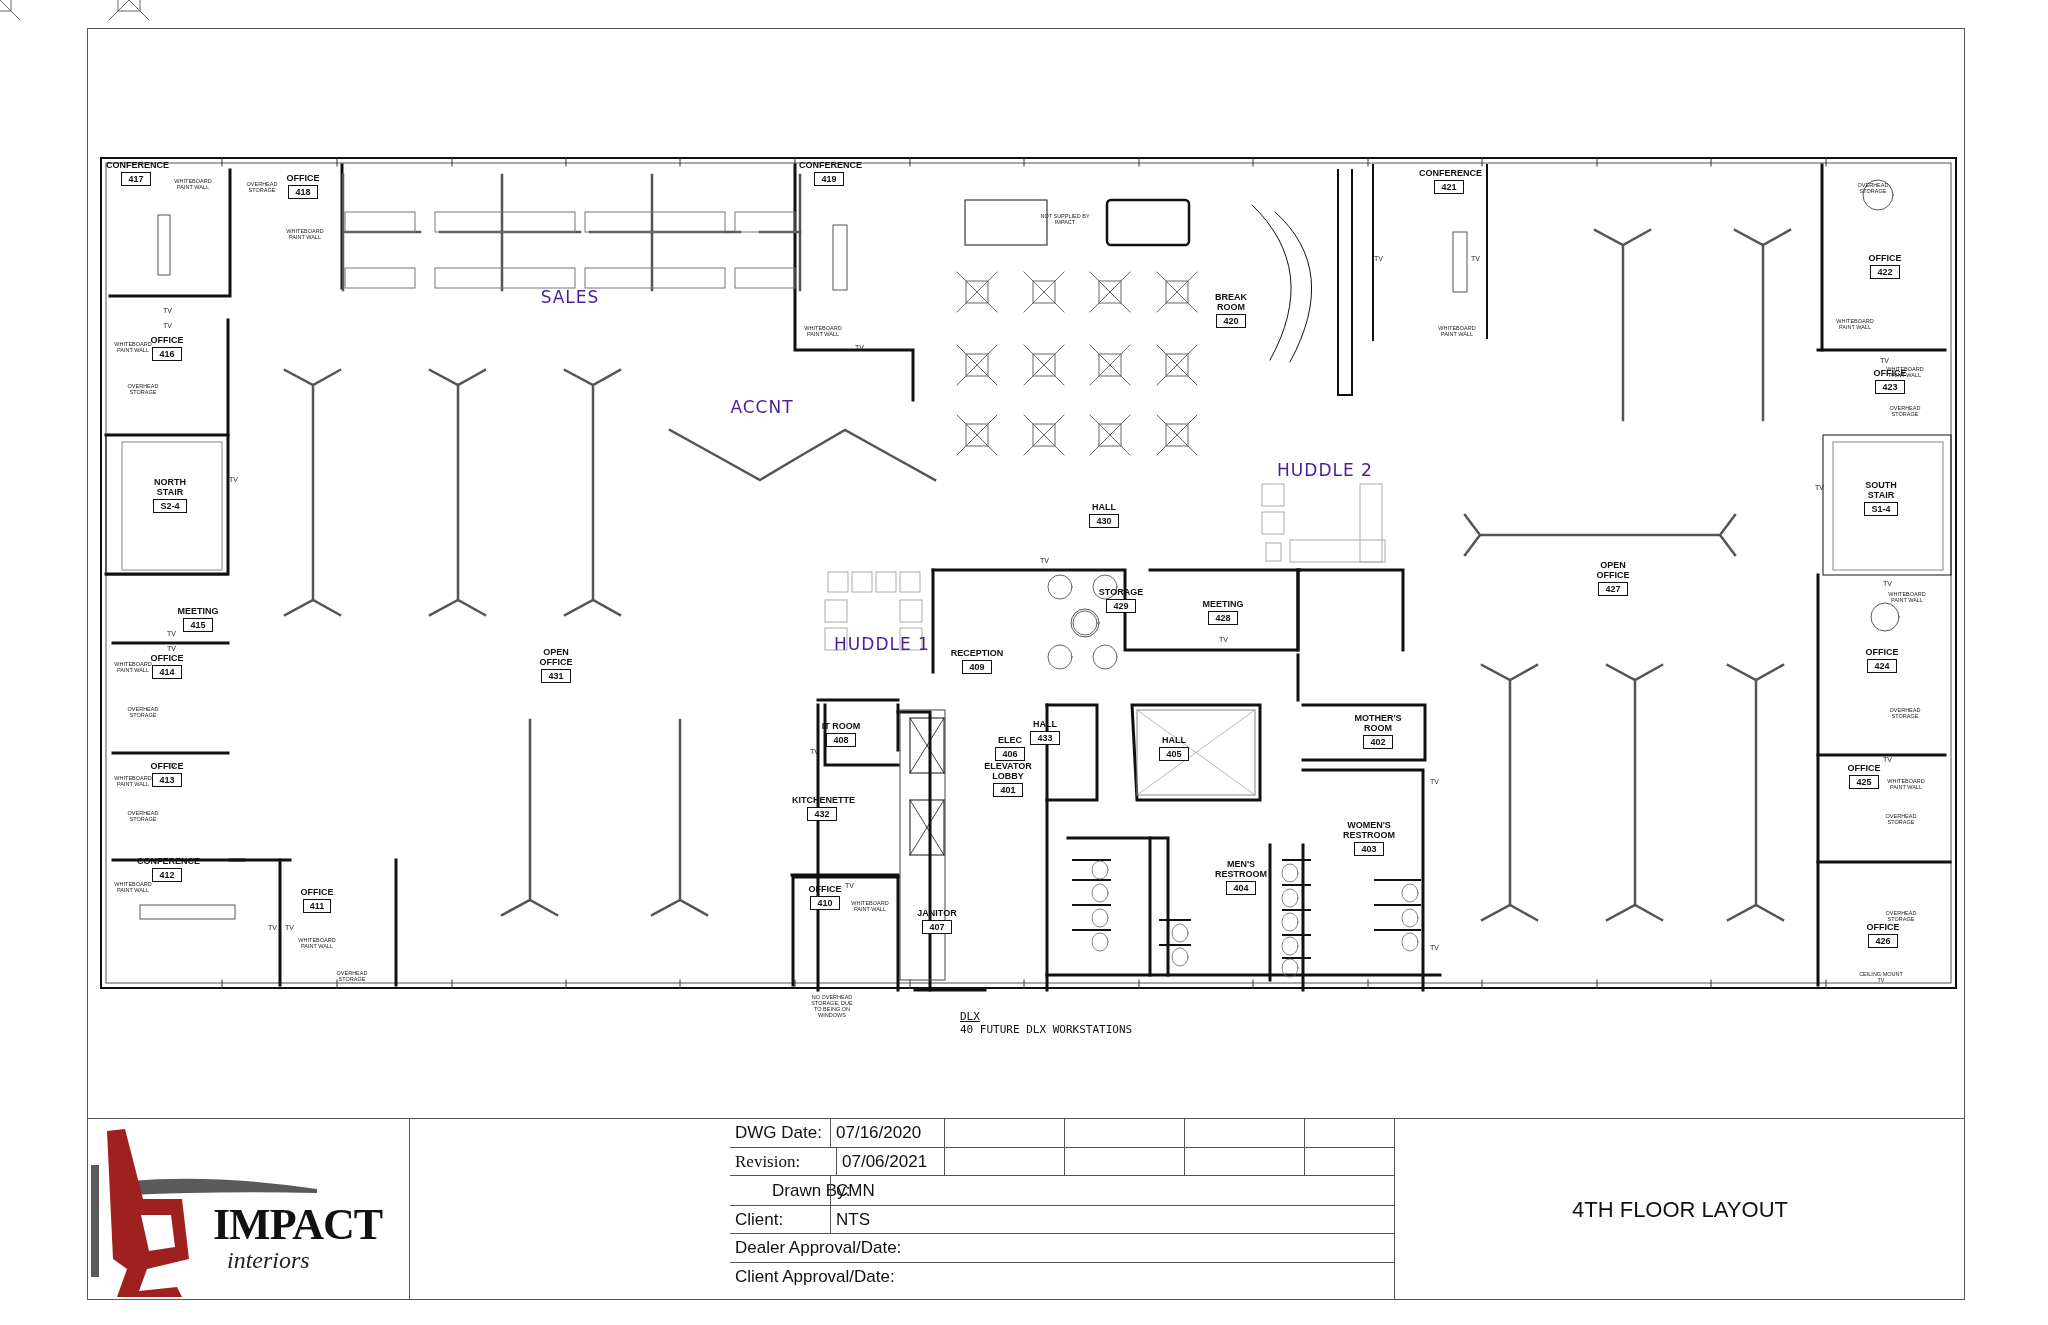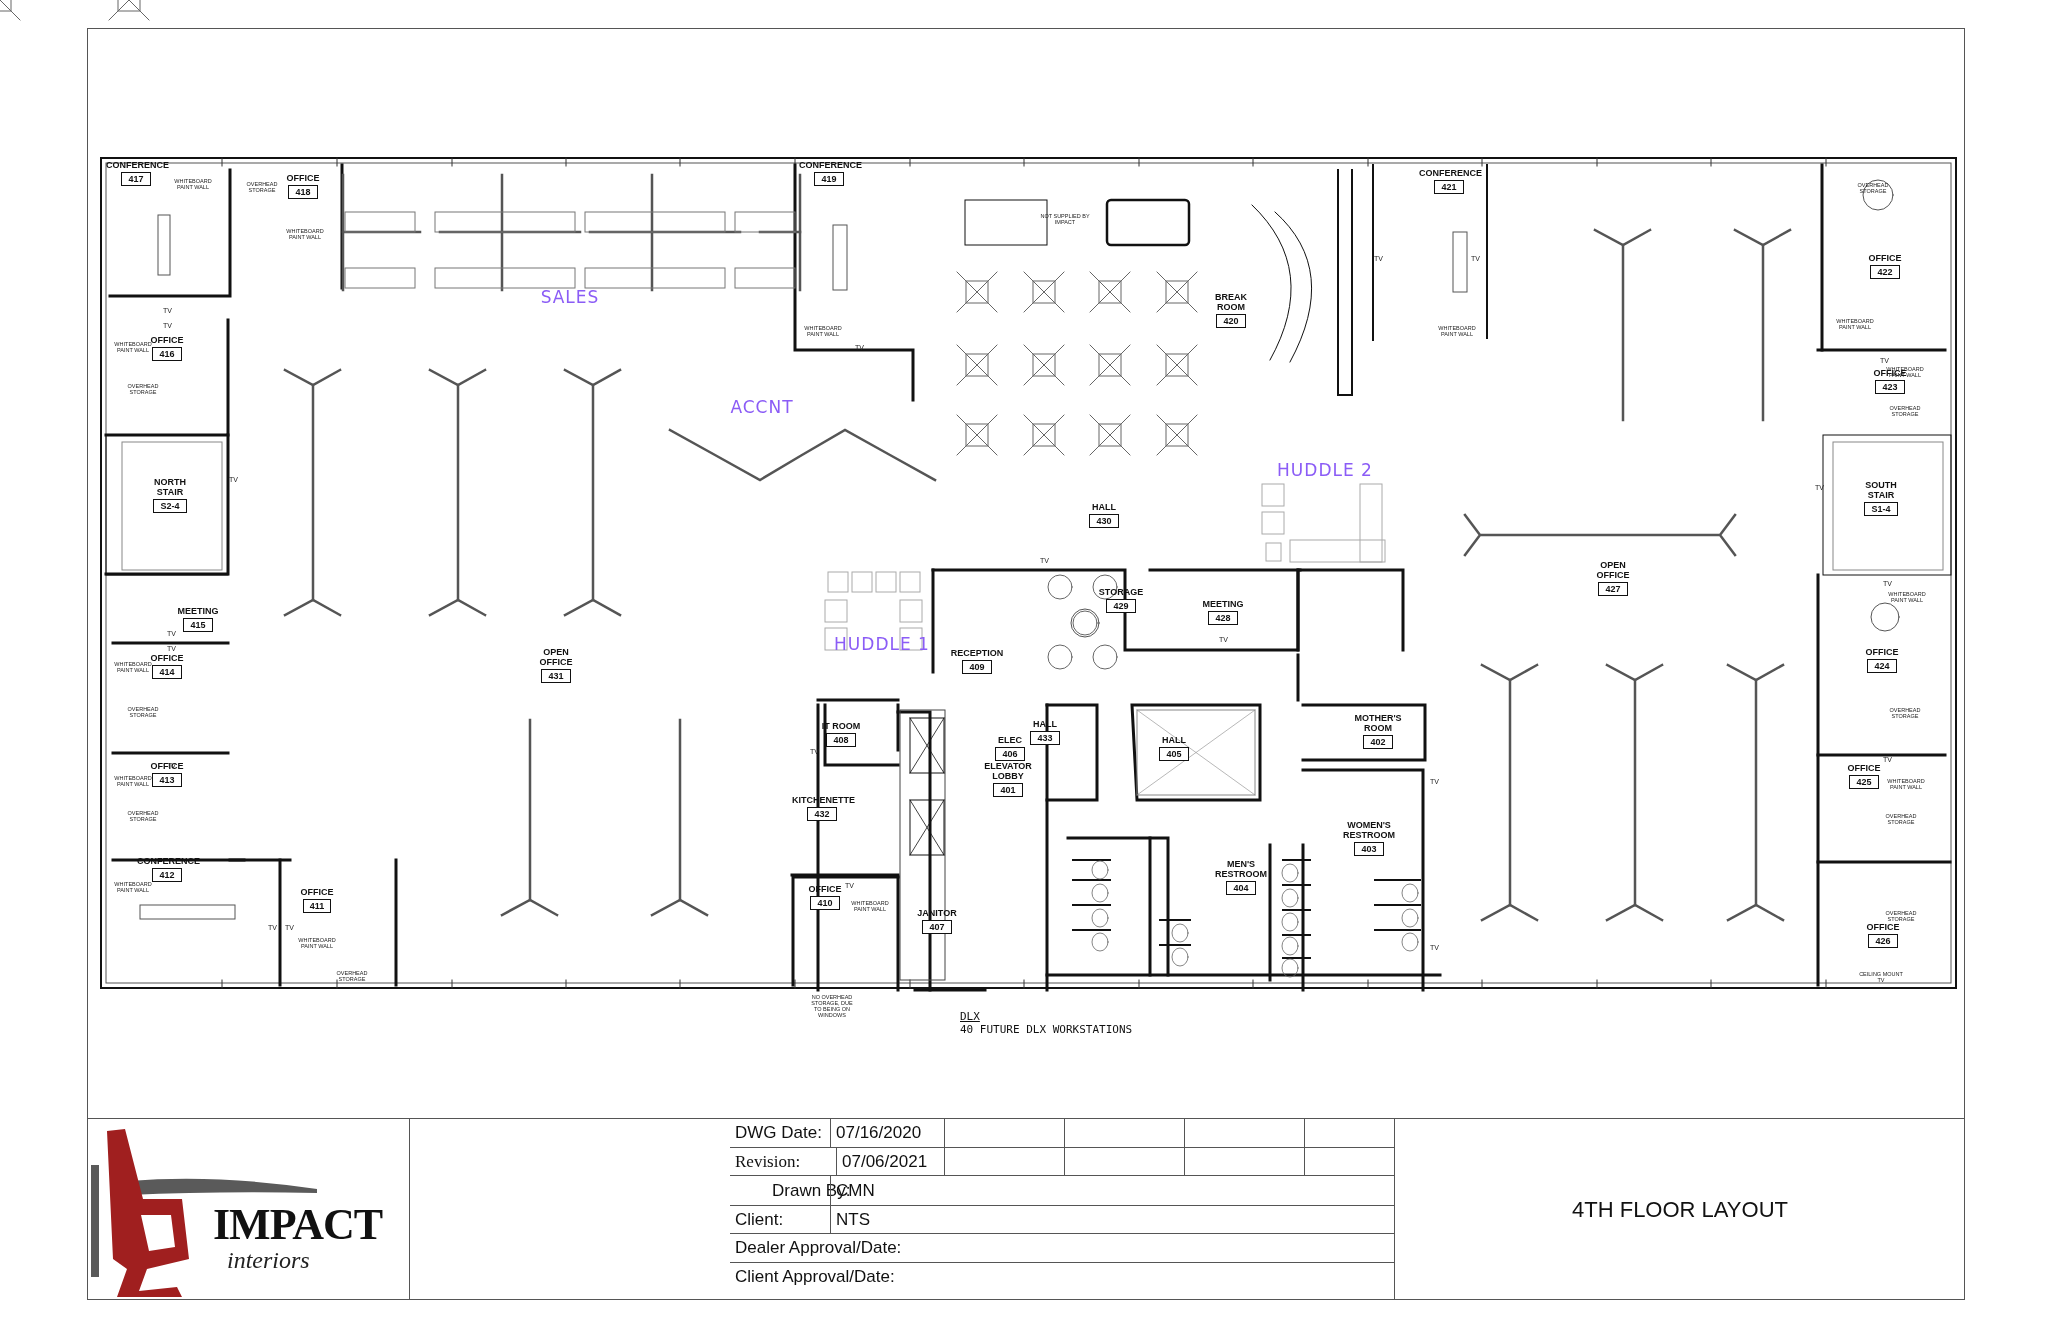--- a/index.html
+++ b/index.html
@@ -1,21 +1,21 @@
 <!DOCTYPE html>
 <html><head>
 <meta charset="utf-8">
 <style>
   html,body{margin:0;padding:0;background:#fff;}
   body{width:2048px;height:1325px;position:relative;overflow:hidden;font-family:"Liberation Sans",sans-serif;color:#111;}
   .sheet{position:absolute;left:87px;top:28px;width:1878px;height:1272px;border:1.5px solid #555;box-sizing:border-box;}
   svg.plan{position:absolute;left:0;top:0;}
   .room-label{position:absolute;text-align:center;font-family:"Liberation Sans",sans-serif;font-weight:bold;font-size:9px;line-height:10px;color:#111;transform:translateX(-50%);white-space:nowrap;}
   .room-num{display:inline-block;border:1.5px solid #111;padding:1px 6px;margin-top:2px;font-size:9px;background:#fff;}
-  .zone-label{position:absolute;font-family:"DejaVu Sans",sans-serif;font-size:17px;color:#8b5cf6;letter-spacing:1px;transform:translateX(-50%);}
+  .zone-label{position:absolute;font-family:"DejaVu Sans",sans-serif;font-size:17px;color:#4c1d95;letter-spacing:1px;transform:translateX(-50%);}
   .note{position:absolute;font-size:5.5px;color:#222;line-height:6px;text-align:center;transform:translateX(-50%);white-space:nowrap;}
   .tv{position:absolute;font-size:7px;color:#222;}
   .dlx{position:absolute;left:960px;top:1010px;font-family:"DejaVu Sans Mono",monospace;font-size:11px;line-height:13px;color:#111;}
   .dlx .t{text-decoration:underline;}
   
   .tb{position:absolute;left:87px;top:1118px;width:1878px;height:182px;border-top:1.5px solid #555;box-sizing:border-box;}
   .logo{position:absolute;left:0;top:0;width:323px;height:181px;border-right:1.5px solid #555;box-sizing:border-box;}
   .logo .impact{position:absolute;left:126px;top:80px;font-family:"Liberation Serif",serif;font-weight:bold;font-size:44px;color:#111;letter-spacing:-1px;}
   .logo .interiors{position:absolute;left:140px;top:128px;font-family:"Liberation Serif",serif;font-style:italic;font-size:24px;color:#222;}
   .addr{position:absolute;left:323px;top:0;width:320px;height:181px;border-right:1.5px solid #555;box-sizing:border-box;text-align:center;padding-top:22px;font-size:21px;line-height:28px;}

